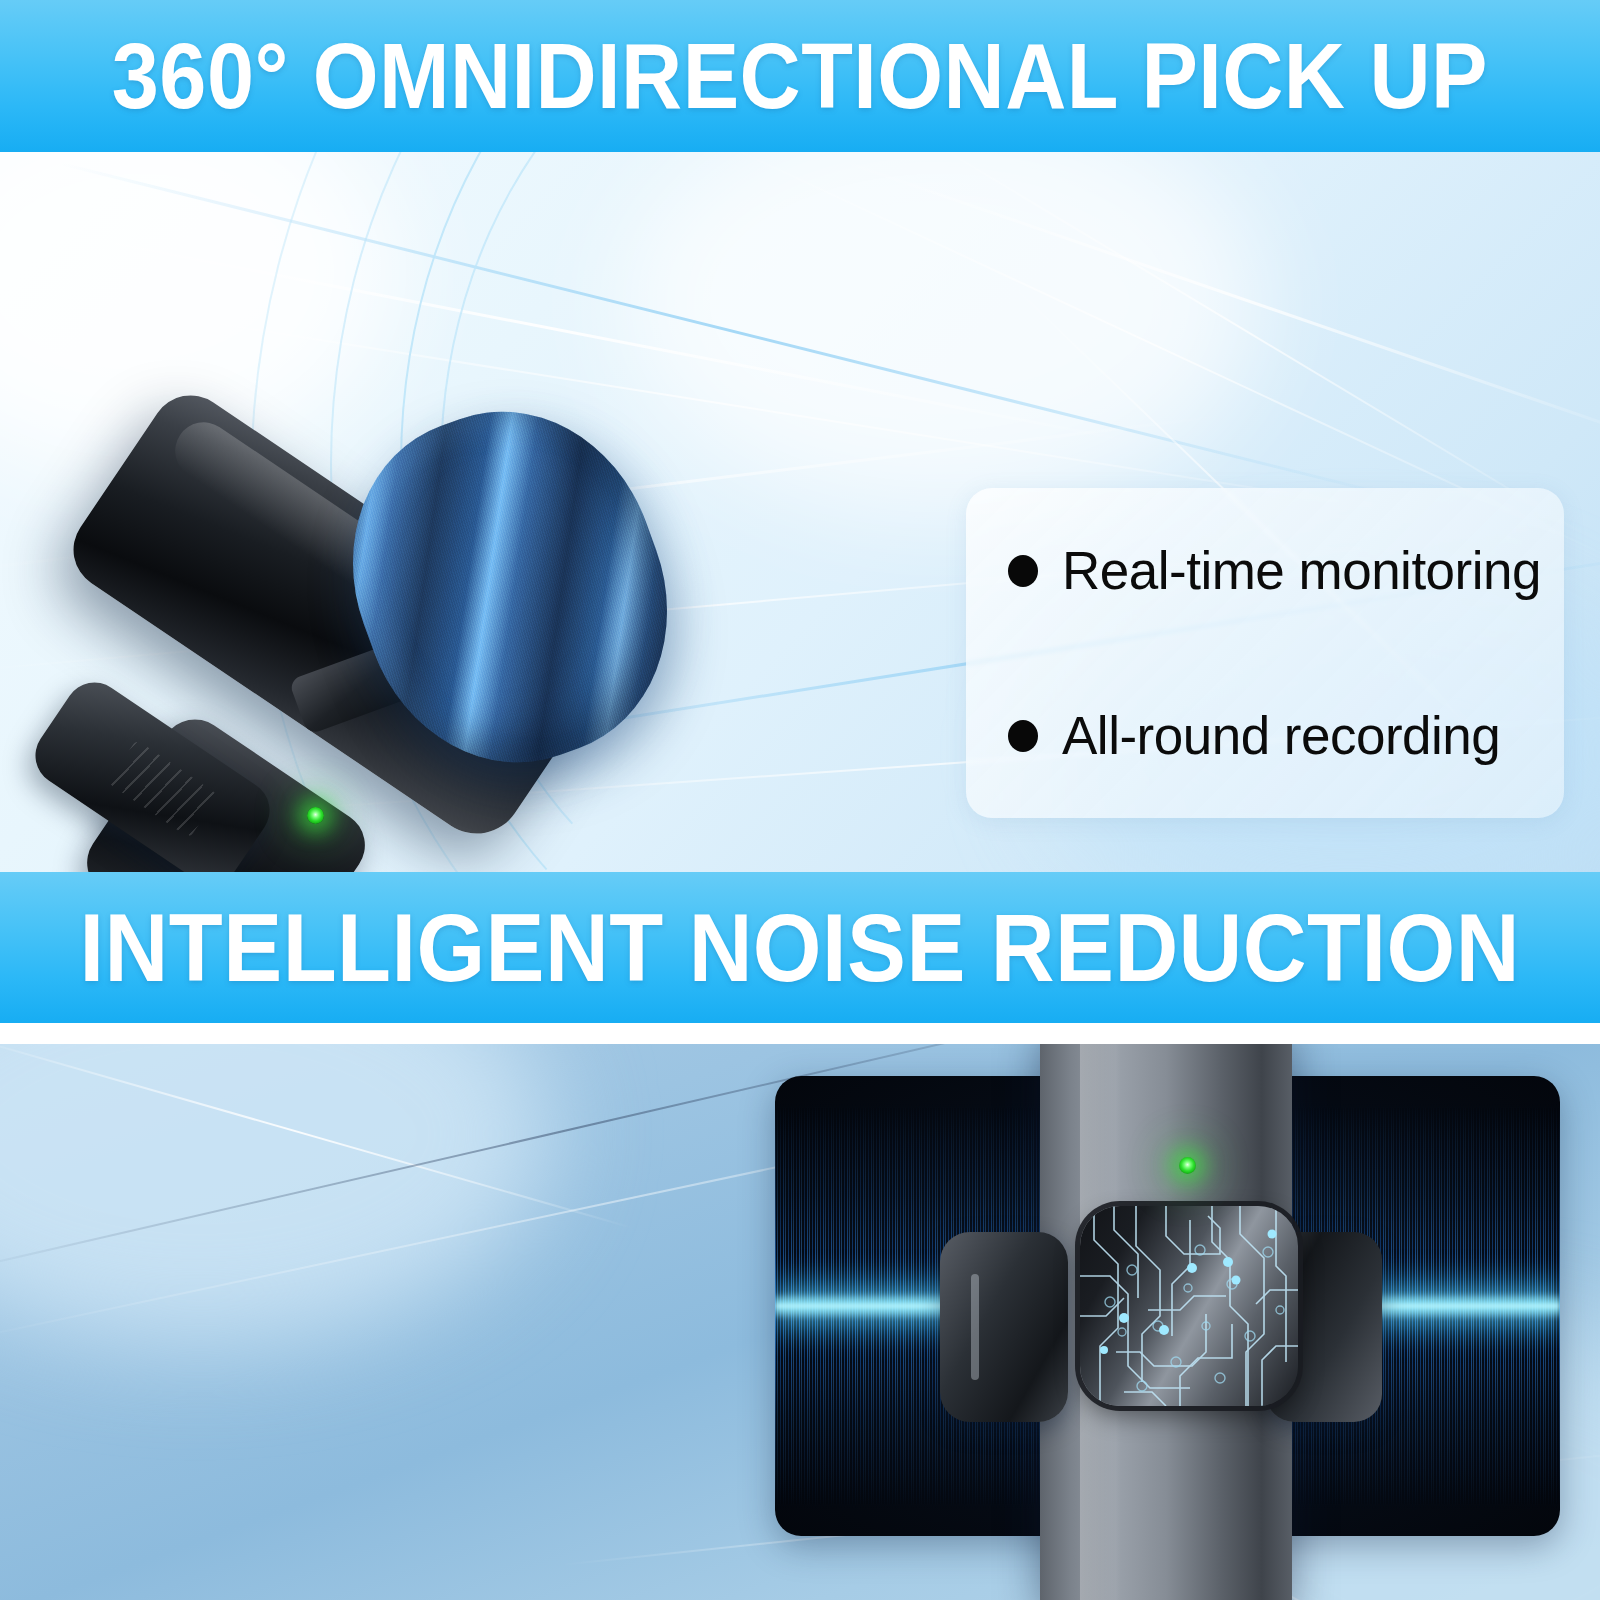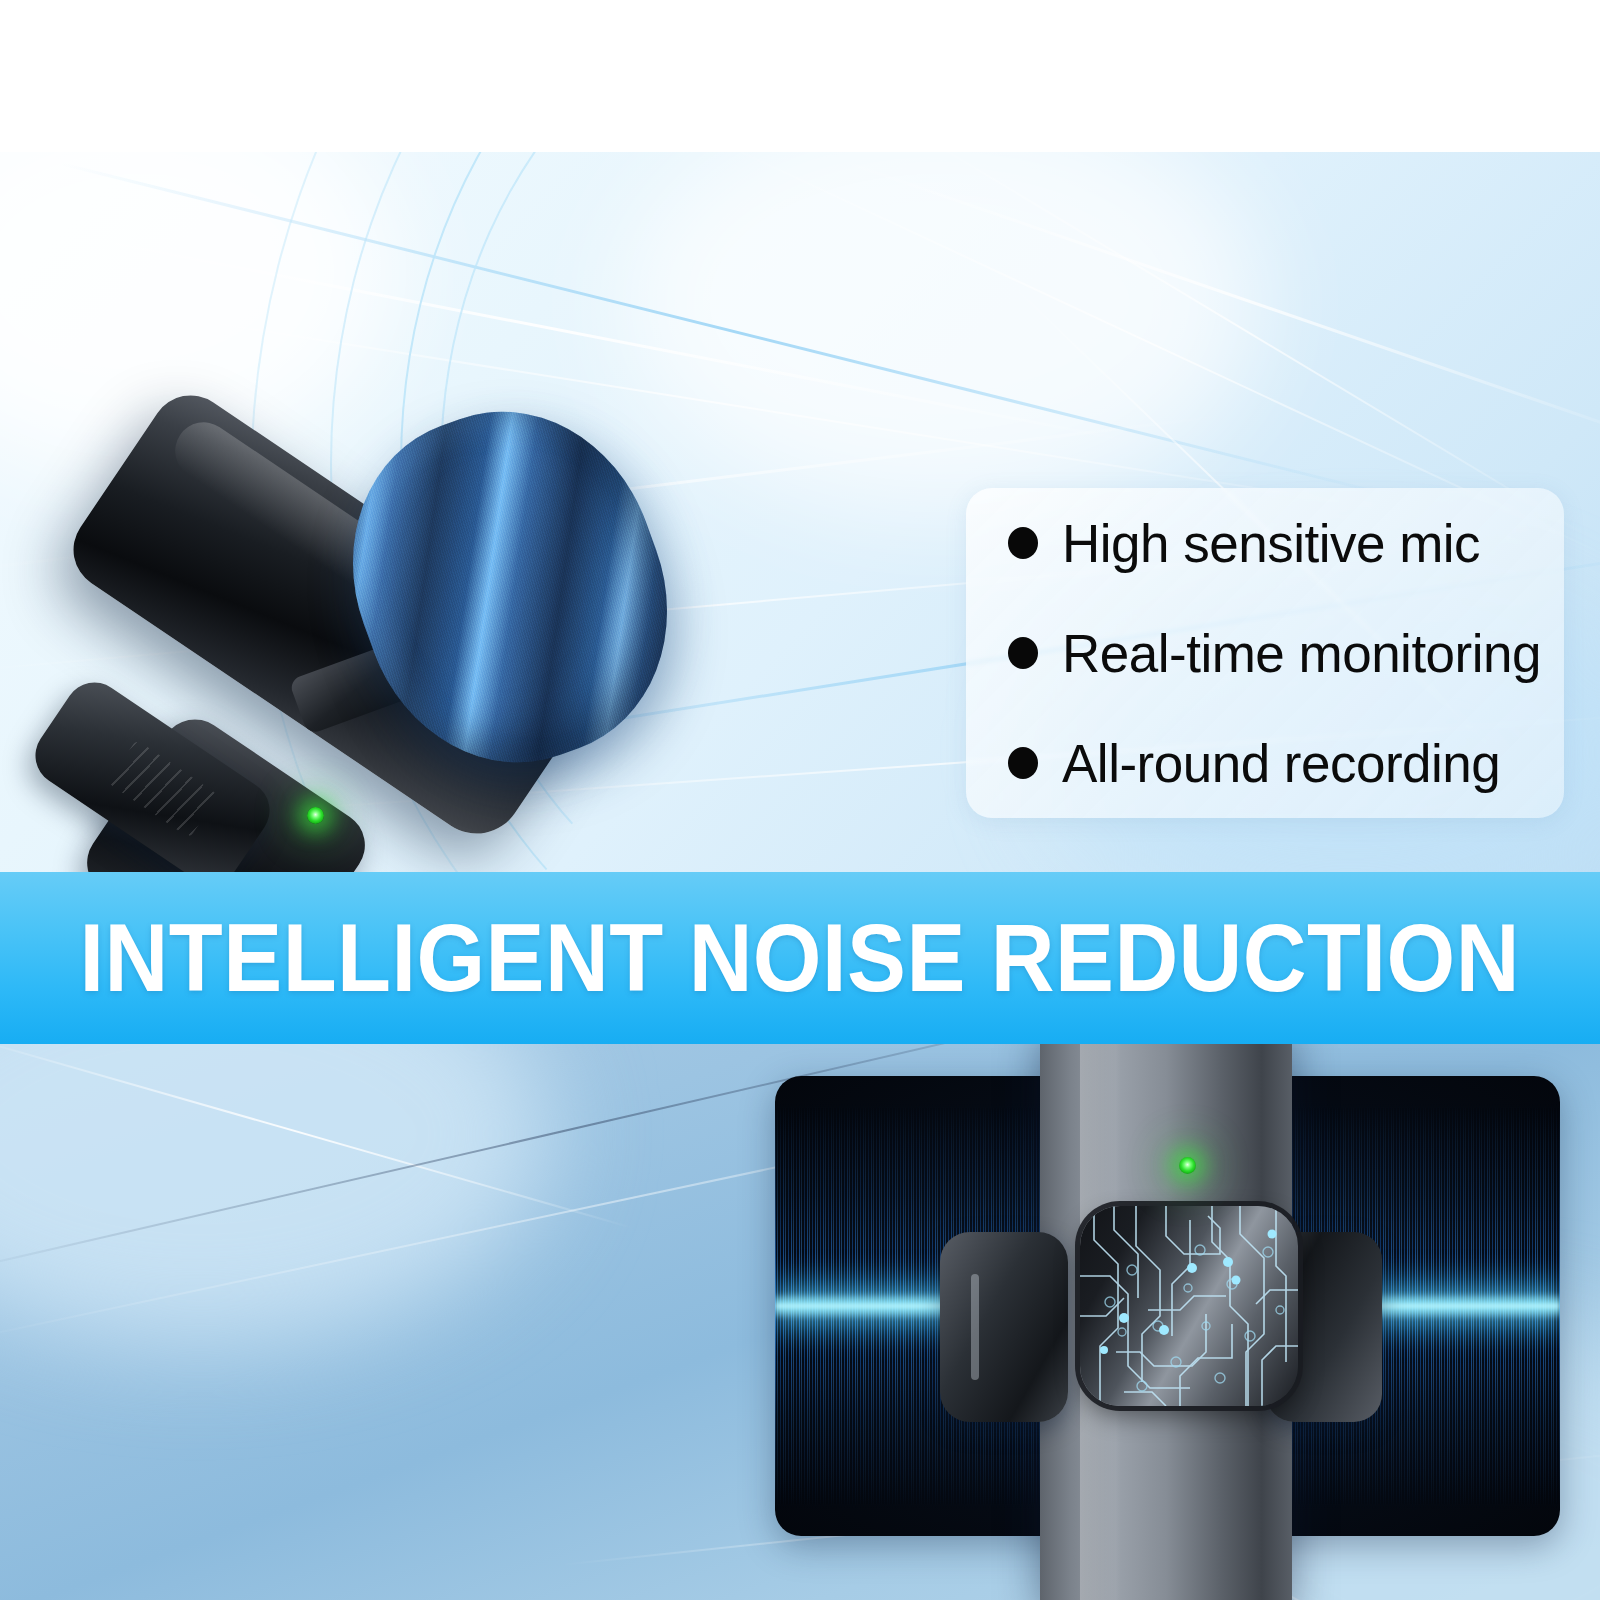--- a/index.html
+++ b/index.html
@@ -17,21 +17,21 @@
     color:#ffffff;
     font-weight:bold;
     font-family:"Liberation Sans",sans-serif;
     letter-spacing:0.5px;
     transform:scaleX(0.92);
     text-shadow:0 2px 5px rgba(30,120,180,.35);
     white-space:nowrap;
   }
   #banner-top{top:0;height:152px;}
   #banner-top .banner-text{font-size:92px;line-height:92px;}
-  #banner-mid{top:872px;height:172px;}
+  #banner-mid{top:872px;height:151px;}
   #banner-mid .banner-text{font-size:96px;line-height:96px;}
 
   
   .section-top{
     position:absolute;left:0;top:152px;width:1600px;height:722px;overflow:hidden;
     background:linear-gradient(135deg,#f4fbff 0%,#e8f6fd 30%,#dff1fc 55%,#cfe8f8 80%,#bfdff5 100%);
   }
   .streak{position:absolute;background:linear-gradient(90deg,rgba(255,255,255,0),rgba(255,255,255,.95),rgba(255,255,255,0));height:3px;transform-origin:left center;}
   .streak.thin{height:1.5px;opacity:.75;}
   .streak.blue{background:linear-gradient(90deg,rgba(150,210,245,0),rgba(150,210,245,.85),rgba(150,210,245,0));}
@@ -170,20 +170,23 @@
     box-shadow:0 0 0 5px rgba(25,28,33,.9), 0 10px 24px rgba(0,0,0,.45);
   }
   .chip-window svg{position:absolute;left:0;top:0;width:100%;height:100%;}
   #led-bottom{left:139px;top:123px;}
 </style>
 </head>
 <body>
 
 <div class="page">
 
+  <div class="banner" id="banner-top">
+    <div class="banner-text">360° OMNIDIRECTIONAL PICK UP</div>
+  </div>
 
   <div class="section-top">
 
     <div class="haze" style="left:-120px;top:-80px;width:520px;height:400px;background:rgba(255,255,255,.85);"></div>
     <div class="haze" style="left:620px;top:-60px;width:640px;height:420px;background:rgba(255,255,255,.7);"></div>
     <div class="haze" style="left:1050px;top:430px;width:600px;height:340px;background:rgba(190,225,248,.6);"></div>
 
     <div class="streak" style="left:-40px;top:60px;width:1200px;transform:rotate(11deg);"></div>
     <div class="streak thin" style="left:-40px;top:130px;width:1500px;transform:rotate(9deg);"></div>
     <div class="streak blue" style="left:60px;top:10px;width:1400px;transform:rotate(14deg);"></div>
@@ -207,24 +210,20 @@
       <div class="mic-neck"></div>
       <div class="mic-foam"></div>
       <div class="mic-ring"></div>
       <div class="mic-clip">
         <div class="clip-grooves"></div>
       </div>
     </div>
     <div class="led" id="led-top"></div>
 
     <div class="feature-card" id="card-top">
-      <div class="feature-row">
-        <span class="bullet"></span>
-        <span class="feature-label">High sensitive mic</span>
-      </div>
       <div class="feature-row">
         <span class="bullet"></span>
         <span class="feature-label">Real-time monitoring</span>
       </div>
       <div class="feature-row">
         <span class="bullet"></span>
         <span class="feature-label">All-round recording</span>
       </div>
     </div>
   </div>

